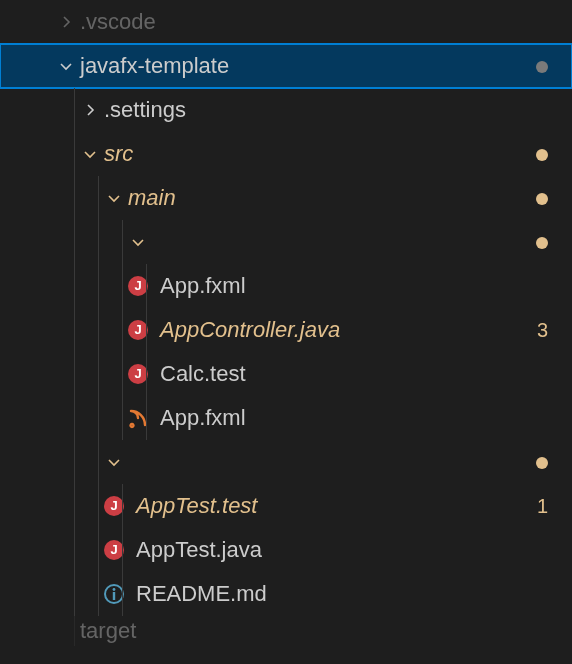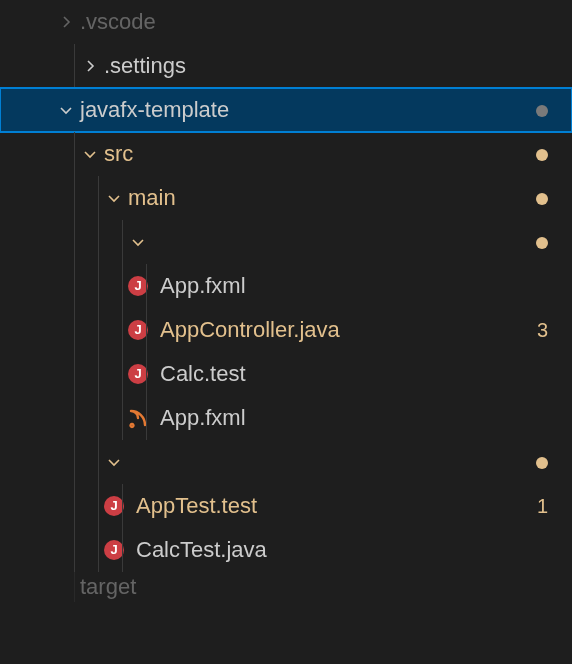--- a/index.html
+++ b/index.html
@@ -45,21 +45,21 @@
     align-items: center;
     justify-content: center;
     flex-shrink: 0;
     margin-right: 10px;
   }
   .label {
     white-space: nowrap;
     text-align: right;
   }
   .label .seg { color: #ccc; }
-  .label .seg.mod { color: #e2c08d; }
+  .label .seg.mod { color: #e2c08d; font-style: italic; }
   .label .sep { color: #6a6a6a; margin: 0 4px; }
   .spacer { flex: 1; }
   .badge {
     width: 28px;
     text-align: right;
     font-size: 20px;
   }
   .badge.dot-gray::before {
     content: "";
     display: inline-block;
@@ -99,52 +99,52 @@
   <div class="row cut">
     <div class="indent" style="width:56px"></div>
     <span class="arrow">
       <svg width="16" height="16" viewBox="0 0 16 16">
           <path d="M6 3l5 5-5 5" stroke="#ccc" stroke-width="1.6" fill="none"></path>
         </svg>
     </span>
     <span class="label"><span class="seg dimmed">.vscode</span></span>
   </div>
 
-  <div class="row">
-    <div class="guides">
-        <span style="left:74px"></span>
-      </div>
-    <div class="indent" style="width:80px"></div>
-    <span class="arrow">
-      <svg width="16" height="16" viewBox="0 0 16 16">
-          <path d="M6 3l5 5-5 5" stroke="#ccc" stroke-width="1.6" fill="none"></path>
-        </svg>
-    </span>
-    <span class="label"><span class="seg">.settings</span></span>
-  </div>
-
   <div class="row selected">
     <div class="indent" style="width:56px"></div>
     <span class="arrow">
       <svg width="16" height="16" viewBox="0 0 16 16">
           <path d="M3 6l5 5 5-5" stroke="#ccc" stroke-width="1.6" fill="none"></path>
         </svg>
     </span>
     <span class="label"><span class="seg">javafx-template</span></span>
     <span class="spacer"></span>
     <span class="badge dot-gray"></span>
   </div>
 
   <div class="row">
     <div class="guides">
         <span style="left:74px"></span>
       </div>
     <div class="indent" style="width:80px"></div>
     <span class="arrow">
       <svg width="16" height="16" viewBox="0 0 16 16">
+          <path d="M6 3l5 5-5 5" stroke="#ccc" stroke-width="1.6" fill="none"></path>
+        </svg>
+    </span>
+    <span class="label"><span class="seg">.settings</span></span>
+  </div>
+
+  <div class="row">
+    <div class="guides">
+        <span style="left:74px"></span>
+      </div>
+    <div class="indent" style="width:80px"></div>
+    <span class="arrow">
+      <svg width="16" height="16" viewBox="0 0 16 16">
           <path d="M3 6l5 5 5-5" stroke="#e2c08d" stroke-width="1.6" fill="none"></path>
         </svg>
     </span>
     <span class="label"><span class="seg mod">src</span></span>
     <span class="spacer"></span>
     <span class="badge dot-yellow"></span>
   </div>
 
   <div class="row">
     <div class="guides">
@@ -287,23 +287,39 @@
         <span style="left:98px"></span>
         <span style="left:122px"></span>
       </div>
     <div class="indent" style="width:102px"></div>
     <span class="icon">
       <svg width="22" height="22" viewBox="0 0 22 22">
           <circle cx="11" cy="11" r="10" fill="#cc3e44"></circle>
           <text x="11" y="15" text-anchor="middle" font-size="13" font-weight="bold" fill="#fff">J</text>
         </svg>
     </span>
-    <span class="label"><span class="seg">CalcTest.java</span></span>
-  </div>
-
+    <span class="label"><span class="seg">AppTest.java</span></span>
+  </div>
+
+  <div class="row">
+    <div class="guides">
+        <span style="left:74px"></span>
+        <span style="left:98px"></span>
+        <span style="left:122px"></span>
+      </div>
+    <div class="indent" style="width:102px"></div>
+    <span class="icon">
+      <svg width="22" height="22" viewBox="0 0 22 22">
+          <circle cx="11" cy="11" r="9" stroke="#519aba" stroke-width="2" fill="none"></circle>
+          <circle cx="11" cy="6.5" r="1.4" fill="#519aba"></circle>
+          <rect x="9.8" y="9" width="2.4" height="8" fill="#519aba"></rect>
+        </svg>
+    </span>
+    <span class="label"><span class="seg">README.md</span></span>
+  </div>
 
   <div class="row cut" style="height:30px;overflow:hidden">
     <div class="guides">
         <span style="left:74px"></span>
       </div>
     <div class="indent" style="width:80px"></div>
 
     <span class="label"><span class="seg dimmed">target</span></span>
   </div>
 

